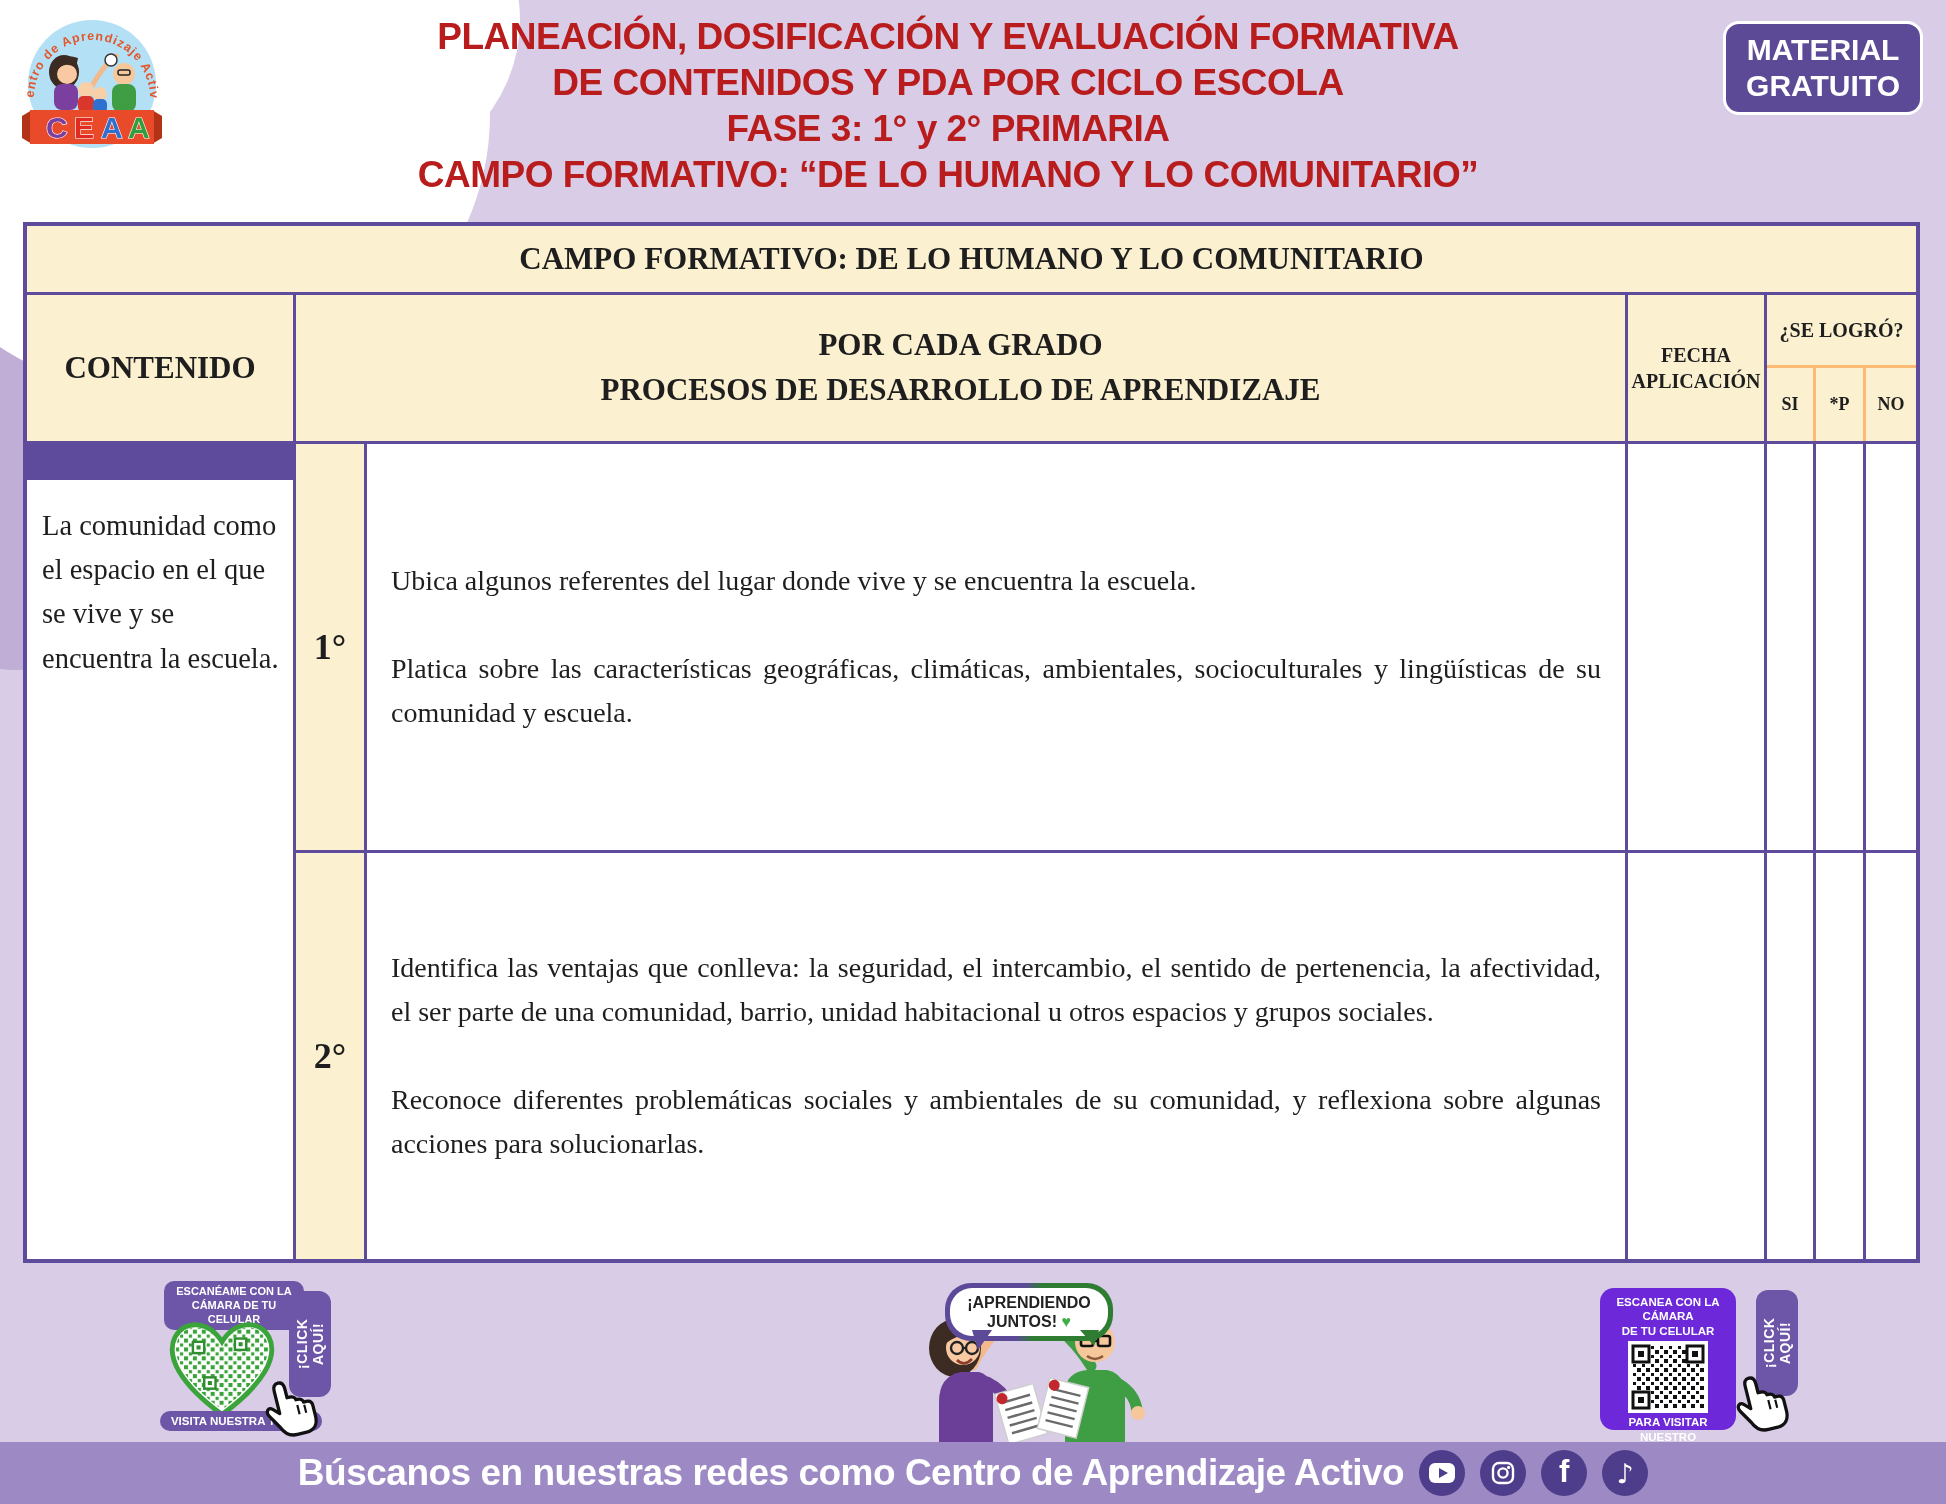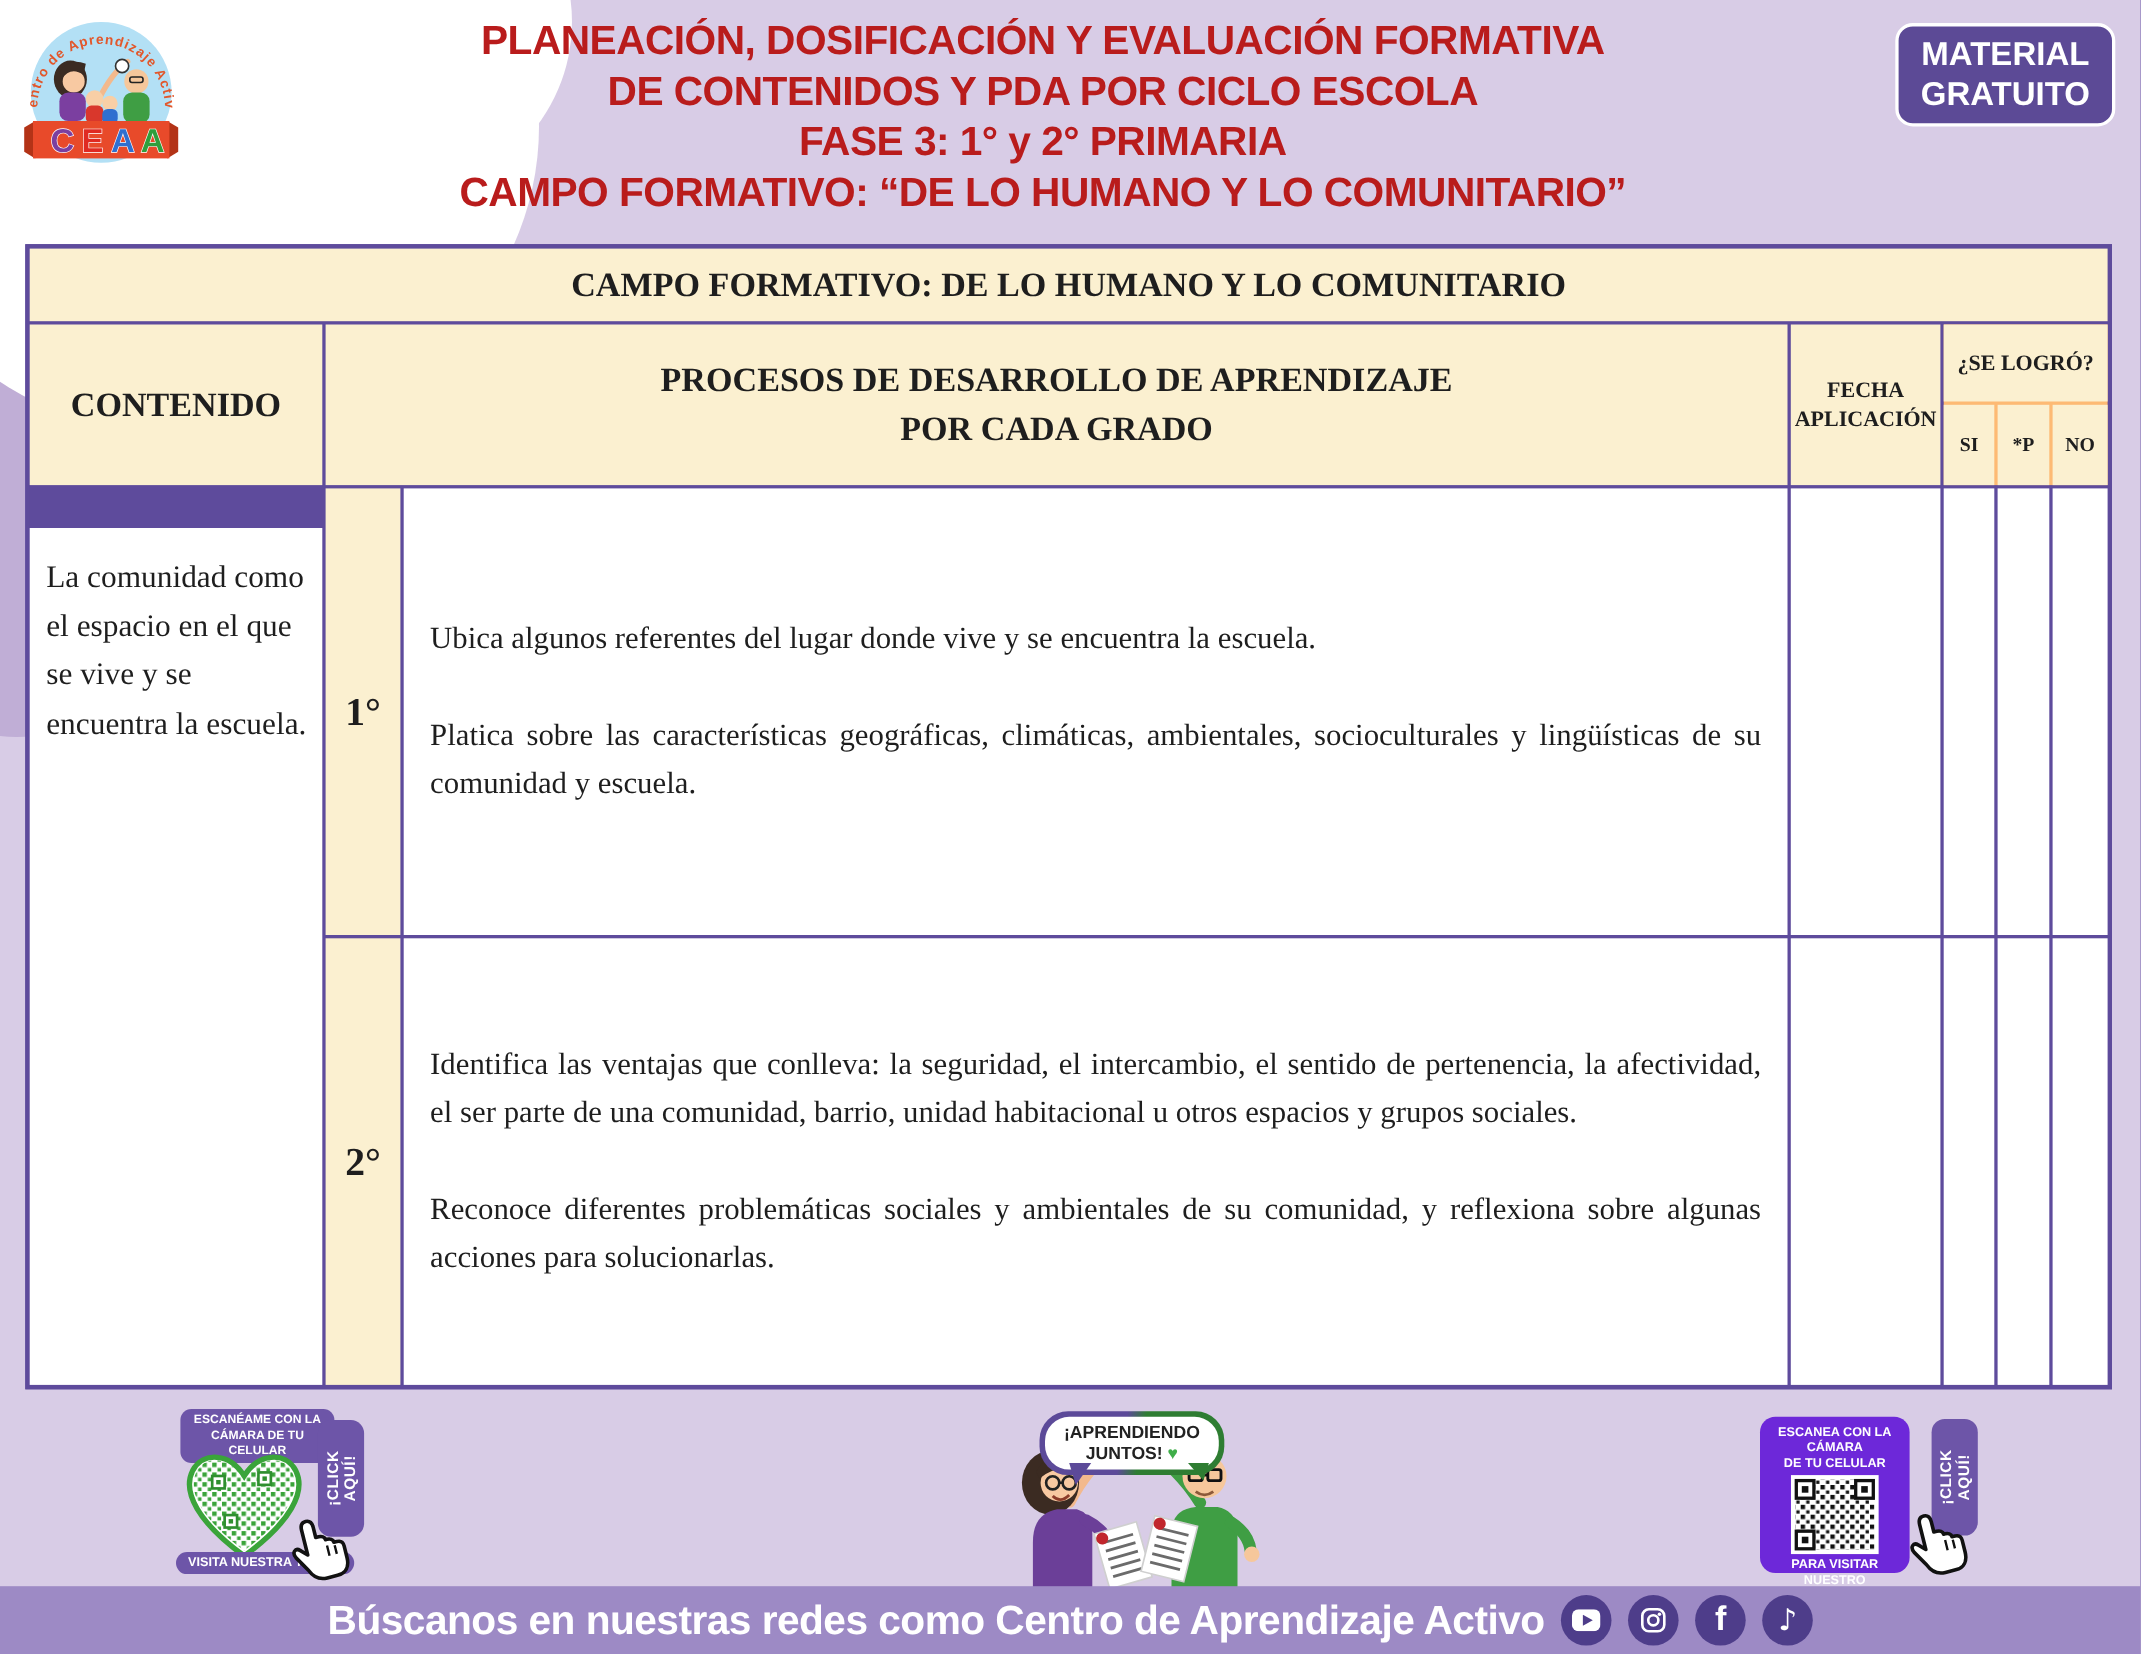--- a/index.html
+++ b/index.html
@@ -143,22 +143,22 @@
     <text x="89" y="128" font-size="30" font-weight="800" fill="#2f6fd0" stroke="#fff" stroke-width="1.2" paint-order="stroke">A</text>
     <text x="116" y="128" font-size="30" font-weight="800" fill="#2f9e3c" stroke="#fff" stroke-width="1.2" paint-order="stroke">A</text>
   </g>
 </svg>
 
 <div class="table-grid">
   <div class="cell cream tbl-title">CAMPO FORMATIVO: DE LO HUMANO Y LO COMUNITARIO</div>
 
   <div class="cell cream h-contenido">CONTENIDO</div>
   <div class="cell cream h-procesos">
+    <span>POR CADA GRADO</span>
     <span>PROCESOS DE DESARROLLO DE APRENDIZAJE</span>
-    <span>POR CADA GRADO</span>
   </div>
   <div class="cell cream h-fecha">
     <span>FECHA</span>
     <span>APLICACIÓN</span>
   </div>
   <div class="selogro-wrap">
     <div class="cell cream selogro-top">¿SE LOGRÓ?</div>
     <div class="cell cream mini-h">SI</div>
     <div class="cell cream mini-h">*P</div>
     <div class="cell cream mini-h">NO</div>

